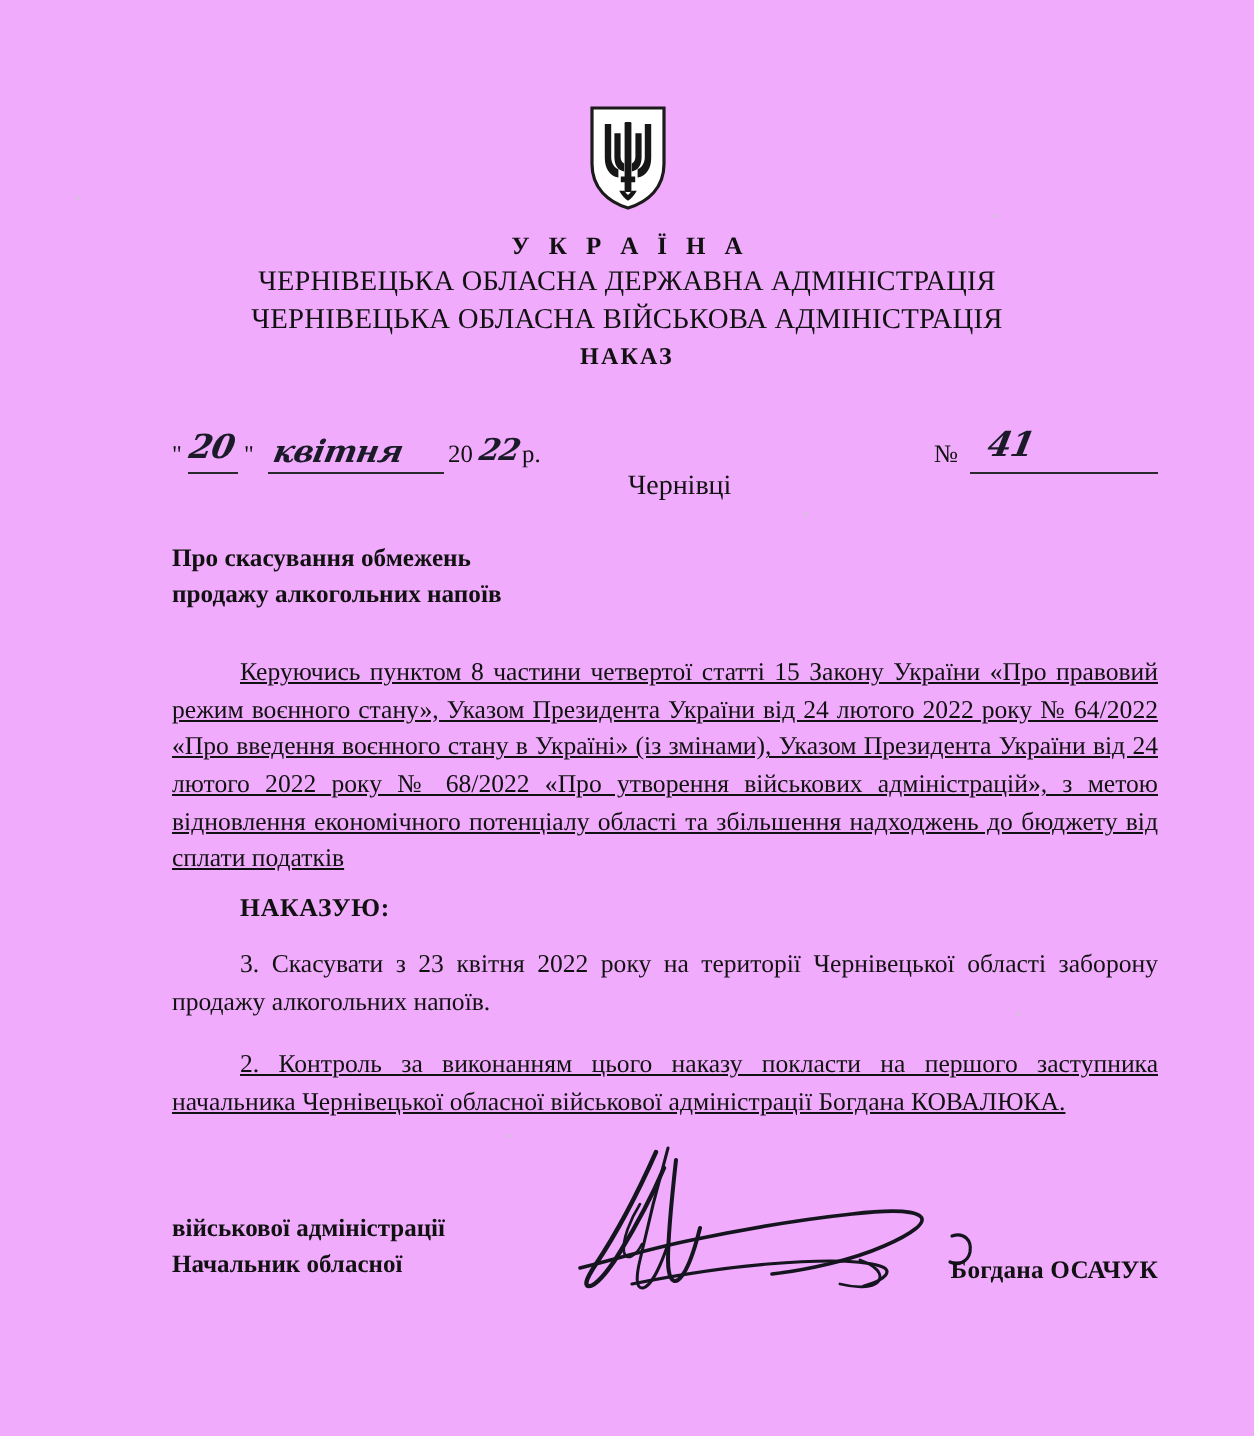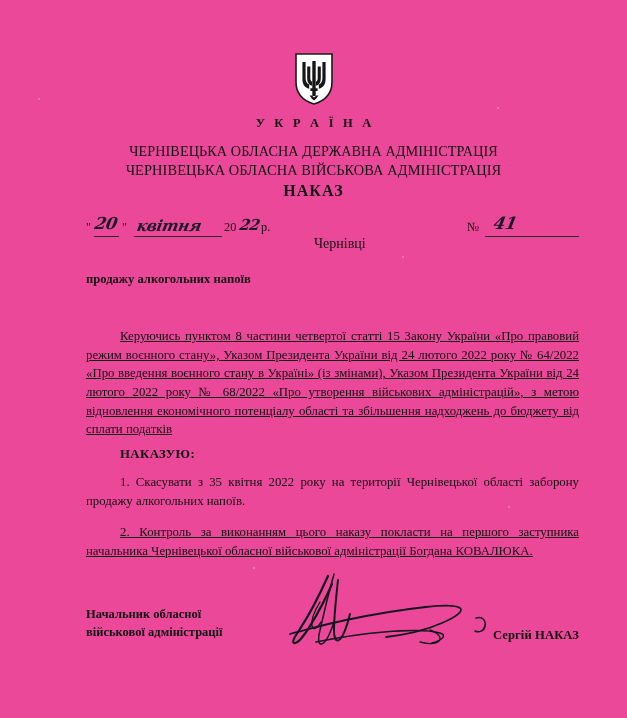--- a/index.html
+++ b/index.html
@@ -14,21 +14,21 @@
     position: relative;
     overflow: hidden;
     font-family: "Liberation Serif", "DejaVu Serif", serif;
     color: #111111;
     -webkit-font-smoothing: antialiased;
   }
 
   .page {
     position: absolute;
     inset: 0;
-    background: #ec4899;
+    background: #f0abfc;
     padding: 0;
   }
 
   
   .emblem-wrap {
     position: absolute;
     top: 52px;
     left: 0;
     right: 0;
     display: flex;
@@ -52,30 +52,30 @@
   .hdr-ukraine {
     font-size: 12.5px;
     font-weight: bold;
     letter-spacing: 3.2px;
     text-indent: 3.2px;
   }
   .hdr-oda {
     font-size: 14.2px;
     font-weight: normal;
     letter-spacing: 0.1px;
-    margin-top: 12px;
+    margin-top: 2px;
   }
   .hdr-ova {
     font-size: 14.4px;
     font-weight: normal;
     letter-spacing: 0.1px;
     margin-top: 1px;
   }
   .hdr-nakaz {
-    font-size: 16px;
+    font-size: 12px;
     font-weight: bold;
     letter-spacing: 1.1px;
     margin-top: 2px;
   }
 
   
   .meta-row {
     position: absolute;
     top: 212px;
     left: 86px;
@@ -292,50 +292,51 @@
     <span class="meta-year">20</span>
     <span class="meta-year-hw hw">22</span>
     <span class="meta-rik">р.</span>
     <span class="meta-city">Чернівці</span>
     <span class="meta-no">№</span>
     <span class="meta-num hw">41</span>
     <span class="meta-num-rule"></span>
   </div>
 
   <div class="subject">
+    <div>Про скасування обмежень</div>
     <div>продажу алкогольних напоїв</div>
   </div>
 
   <div class="body-text para-1 para-indent">Керуючись пунктом 8 частини четвертої статті 15 Закону України «Про правовий режим воєнного стану», Указом Президента України від 24 лютого 2022 року № 64/2022 «Про введення воєнного стану в Україні» (із змінами), Указом Президента України від 24 лютого 2022 року № 68/2022 «Про утворення військових адміністрацій», з метою відновлення економічного потенціалу області та збільшення надходжень до бюджету від сплати податків</div>
 
   <div class="nakazuyu">НАКАЗУЮ:</div>
 
-  <div class="body-text item-1 para-indent">1. Скасувати з 35 квітня 2022 року на території Чернівецької області заборону продажу алкогольних напоїв.</div>
+  <div class="body-text item-1 para-indent">3. Скасувати з 23 квітня 2022 року на території Чернівецької області заборону продажу алкогольних напоїв.</div>
   <div class="body-text item-2 para-indent">2. Контроль за виконанням цього наказу покласти на першого заступника начальника Чернівецької обласної військової адміністрації Богдана КОВАЛЮКА.</div>
 
   <div class="sig-title">
+    <div>військової адміністрації</div>
     <div>Начальник обласної</div>
-    <div>військової адміністрації</div>
   </div>
 
   <div class="signature-mark" aria-label="signature">
     <svg viewBox="0 0 210 85" xmlns="http://www.w3.org/2000/svg">
       <g fill="none" stroke="#15151f" stroke-linecap="round" stroke-linejoin="round">
         <path d="M48 4 C40 22 30 42 18 60 C14 66 12 70 14 71 C17 72 24 64 30 54 C38 41 46 26 52 12" stroke-width="2.2"></path>
         <path d="M54 2 C49 20 44 40 40 58 C38 66 38 72 41 72 C45 72 50 62 54 50" stroke-width="1.5"></path>
         <path d="M40 30 C35 38 31 48 32 54 C33 59 38 56 41 50" stroke-width="1.3"></path>
         <path d="M58 8 C56 26 54 44 54 58 C54 66 56 70 59 68 C63 65 67 54 70 42" stroke-width="2"></path>
         <path d="M10 62 C26 58 46 52 66 48 C90 43 118 38 146 35 C163 33 176 33 180 36 C184 39 176 45 162 51 C146 58 124 63 106 65" stroke-width="1.8"></path>
         <path d="M36 70 C56 66 80 62 104 60 C128 58 150 58 160 61 C167 63 163 68 152 71" stroke-width="1.6"></path>
         <path d="M150 58 C158 61 162 65 159 69 C156 72 148 72 140 70" stroke-width="1.4"></path>
         <path d="M196 46 C202 44 206 48 205 54 C204 59 199 61 195 59" stroke-width="1.6"></path>
       </g>
     </svg>
   </div>
 
-  <div class="sig-name">Сергій НАКАЗ</div>
+  <div class="sig-name">Богдана ОСАЧУК</div>
 
   <span class="speckle" style="left:38px;top:98px;"></span>
   <span class="speckle" style="left:497px;top:107px;"></span>
   <span class="speckle" style="left:402px;top:256px;"></span>
   <span class="speckle" style="left:508px;top:506px;"></span>
   <span class="speckle" style="left:253px;top:567px;"></span>
 </div>
 
 </body></html>

